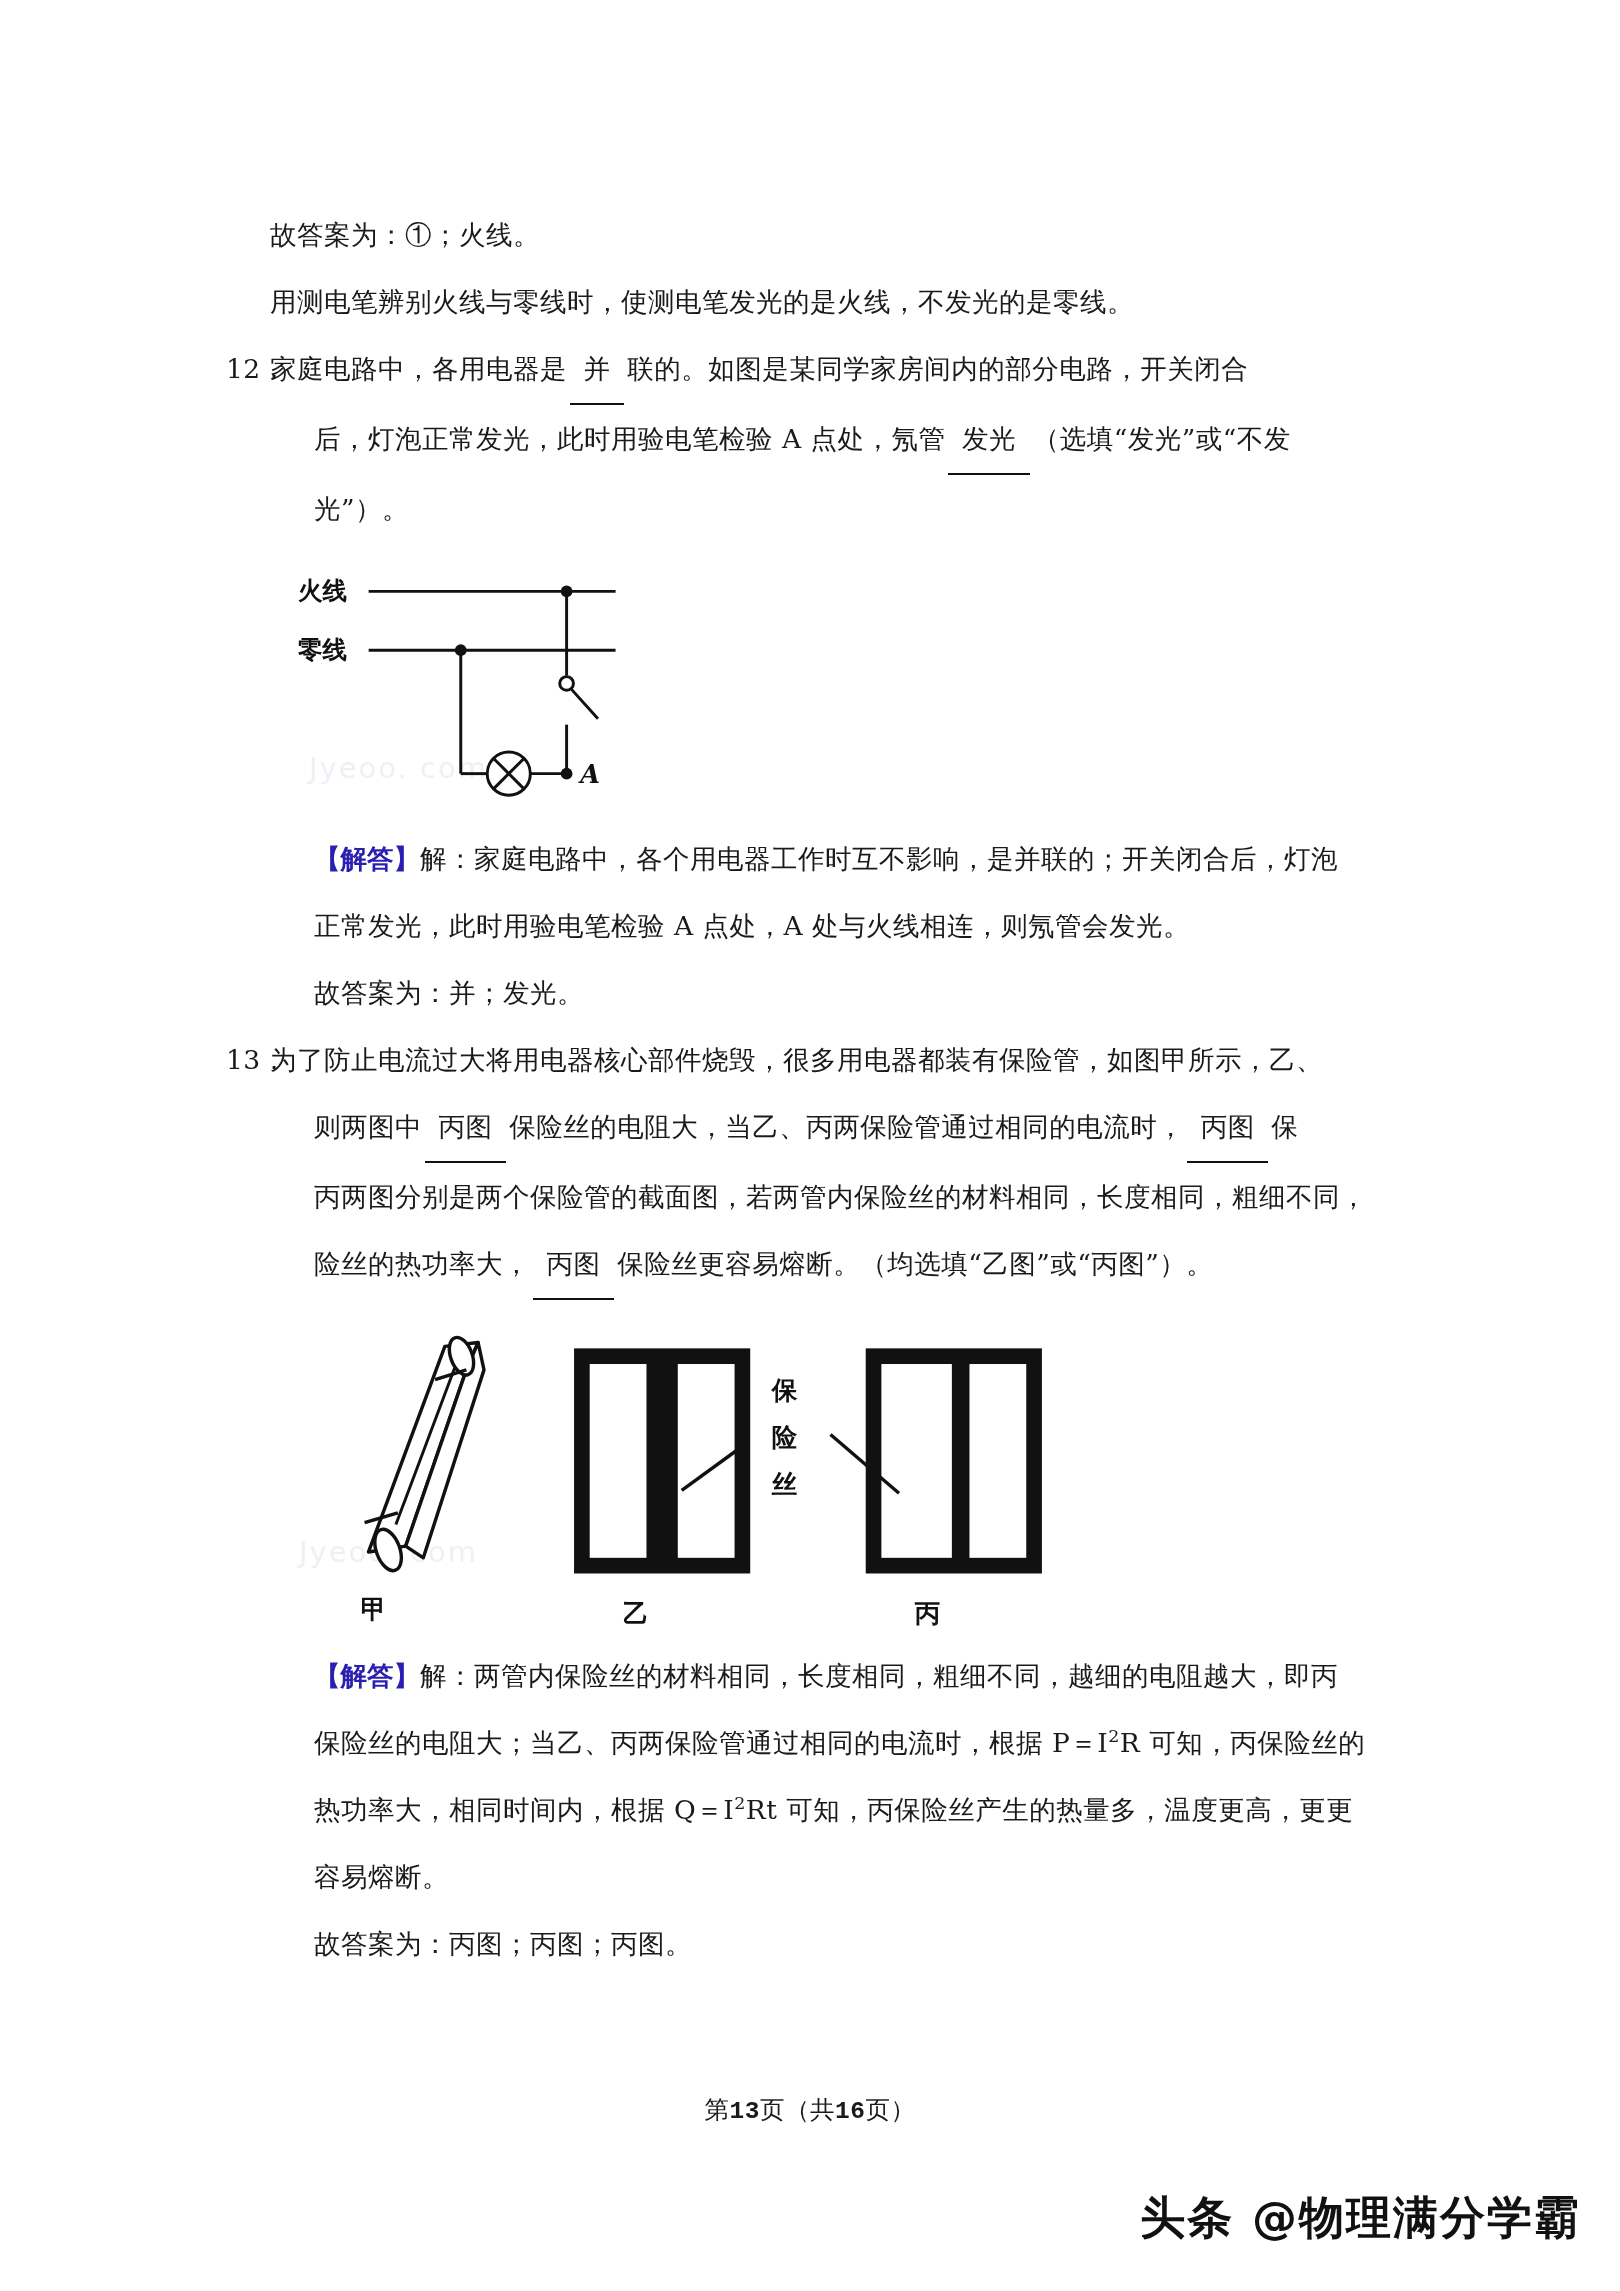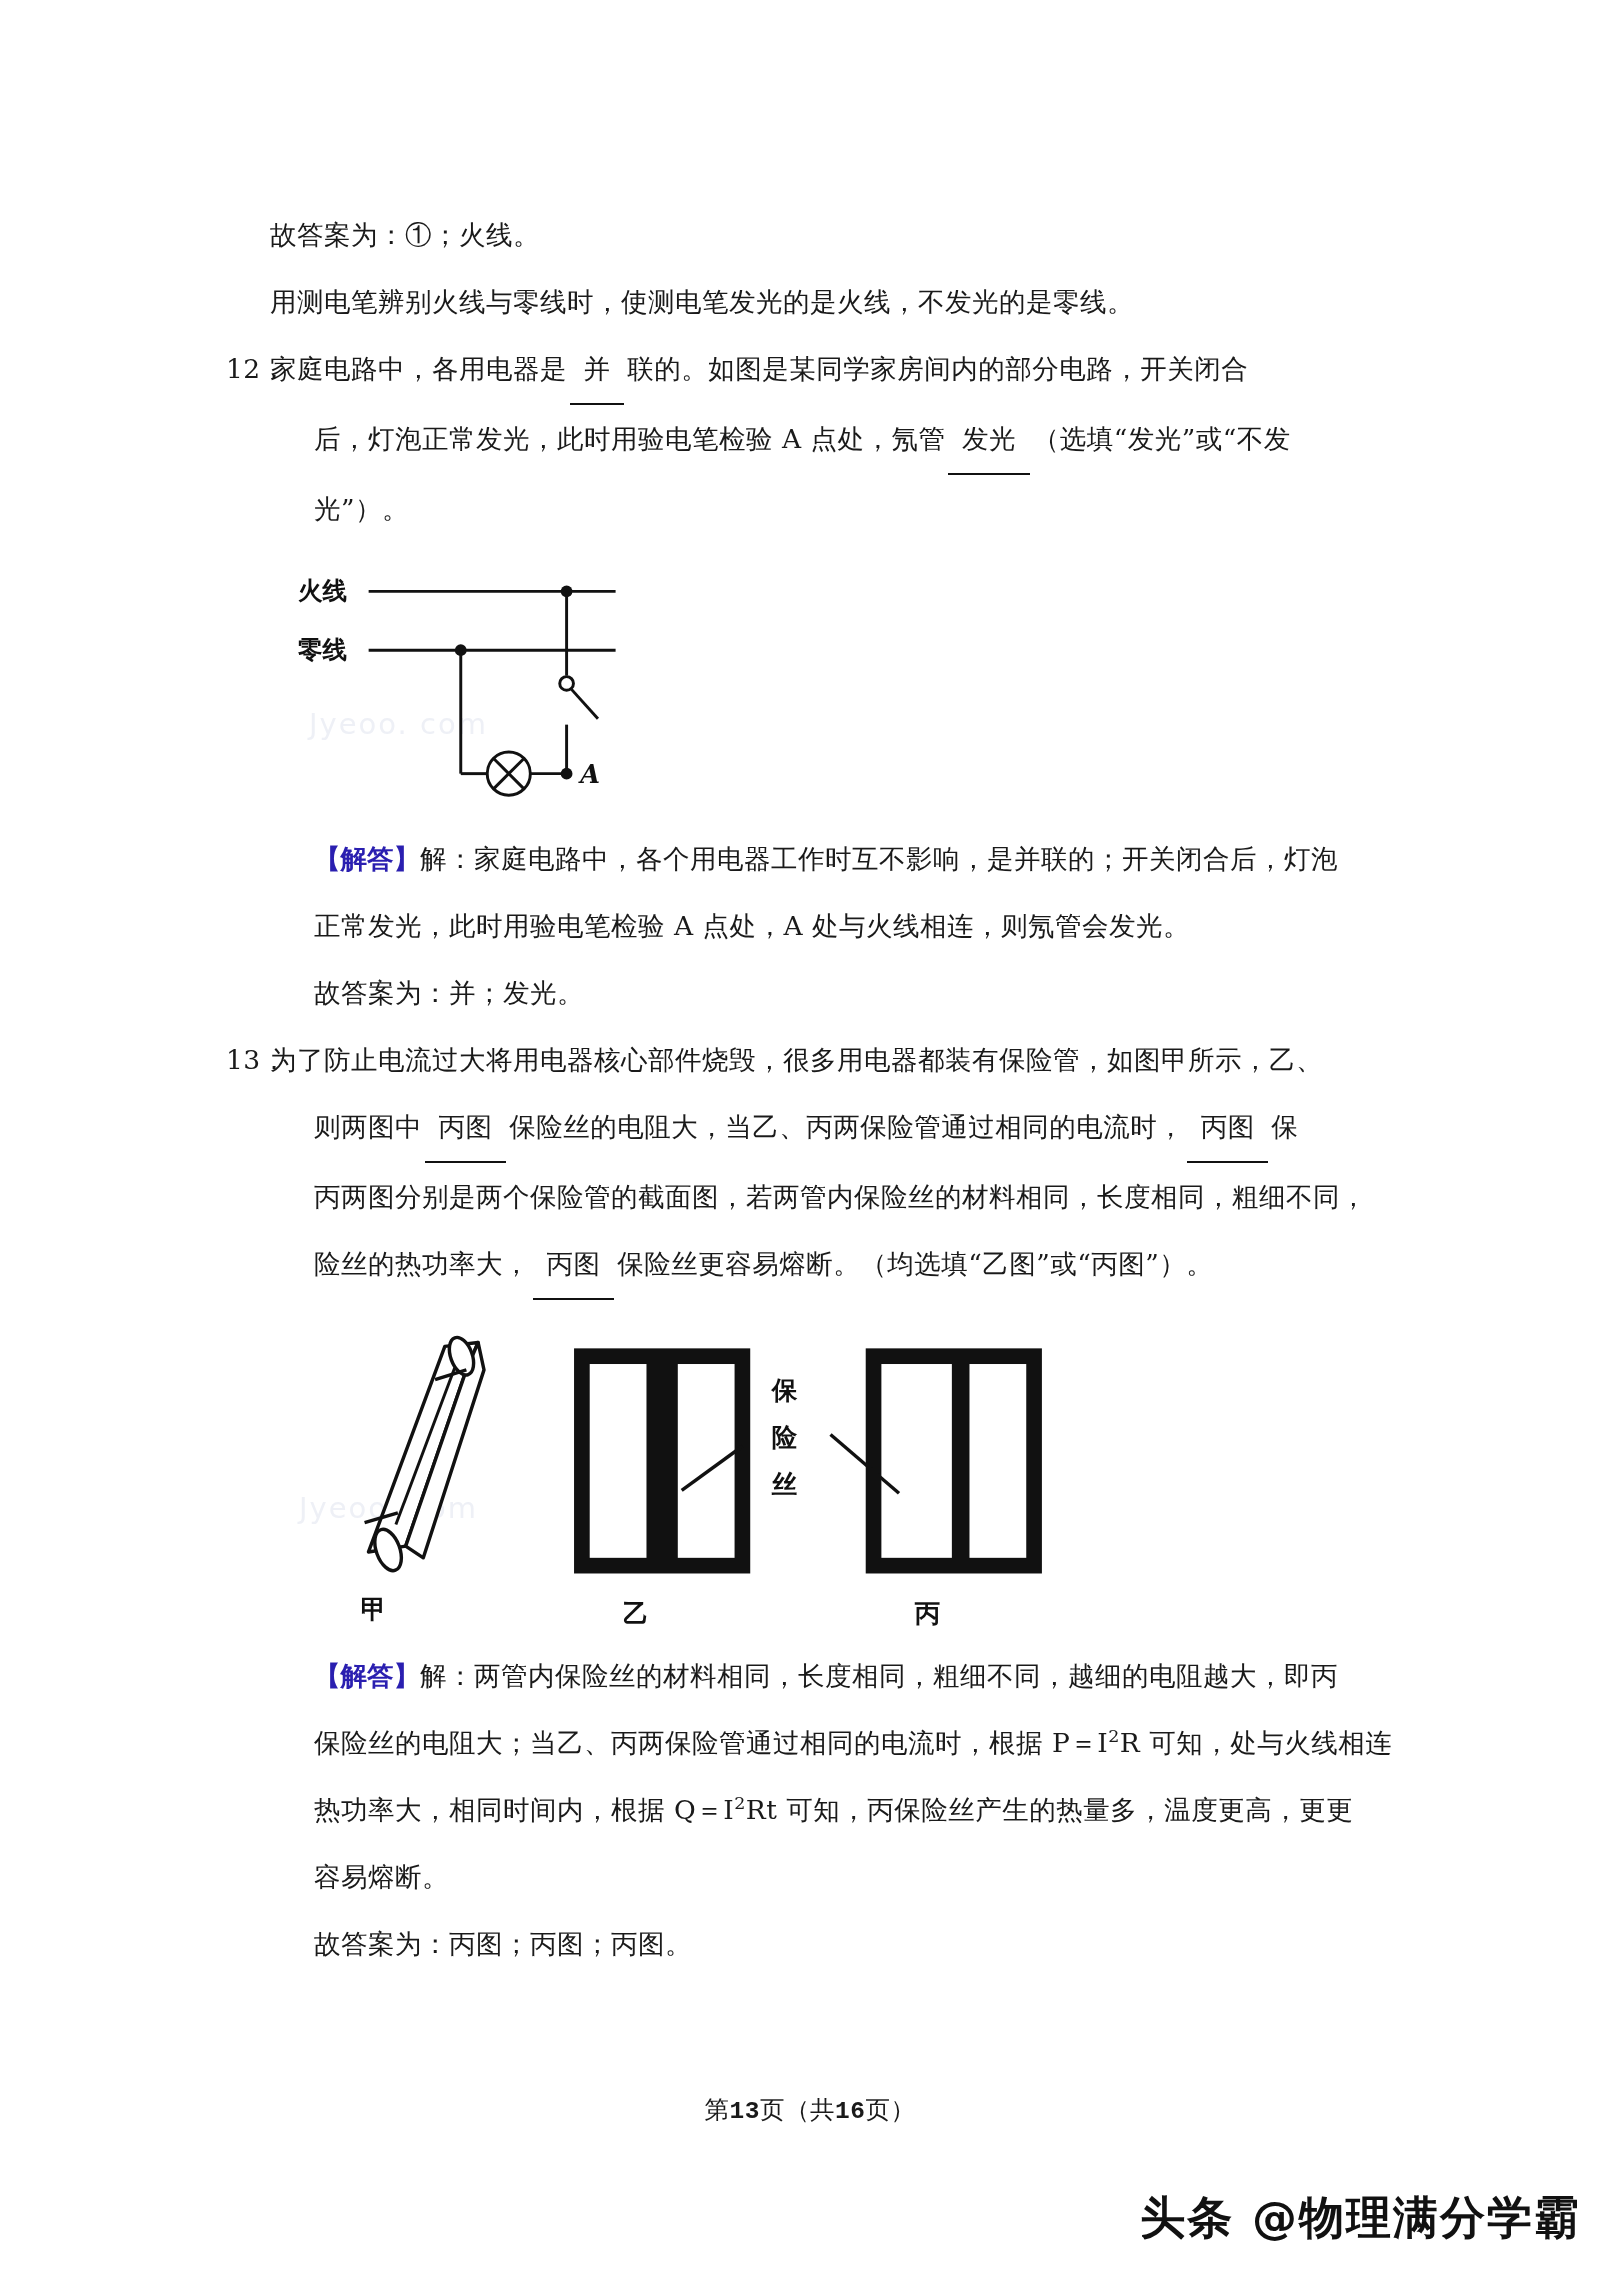--- a/index.html
+++ b/index.html
@@ -82,20 +82,21 @@
     letter-spacing: 2px;
     white-space: nowrap;
   }
   .bgmark {
     position: absolute;
     color: #eef0f6;
     font-family: "DejaVu Sans", "Liberation Sans", sans-serif;
     font-size: 29px;
     letter-spacing: 2px;
     pointer-events: none;
+    margin-top: 44px;
   }
   .fig12 { position: relative; height: 265px; margin-top: 17.6px; }
   .fig13 { position: relative; height: 323px; margin-top: 19.6px; }
   .lbl-cn {
     font-family: "DejaVu Sans", "Liberation Sans", sans-serif;
     font-weight: bold;
     font-size: 26px;
   }
 </style>
 </head>
@@ -225,21 +226,21 @@
 
         <line x1="512" y1="118" x2="582" y2="178" stroke="#111" stroke-width="3.5"></line>
         <text x="598" y="310" class="lbl-cn" fill="#111" font-family="DejaVu Sans, Liberation Sans, sans-serif" font-size="28" font-weight="bold">丙</text>
       </svg>
     </div>
 
     <div class="line indent">
       <span class="tag-jieda">【解答】</span><span>解：两管内保险丝的材料相同，长度相同，粗细不同，越细的电阻越大，即丙</span>
     </div>
     <div class="line indent">
-      <span>保险丝的电阻大；当乙、丙两保险管通过相同的电流时，根据 P＝I</span><span class="sup">2</span><span>R 可知，处与火线相连</span>
+      <span>保险丝的电阻大；当乙、丙两保险管通过相同的电流时，根据 P＝I</span><span class="sup">2</span><span>R 可知，丙保险丝的</span>
     </div>
     <div class="line indent">
       <span>热功率大，相同时间内，根据 Q＝I</span><span class="sup">2</span><span>Rt 可知，丙保险丝产生的热量多，温度更高，更更</span>
     </div>
     <div class="line indent">容易熔断。</div>
     <div class="line indent">故答案为：丙图；丙图；丙图。</div>
 
   </div>
 
   <div class="footer">

